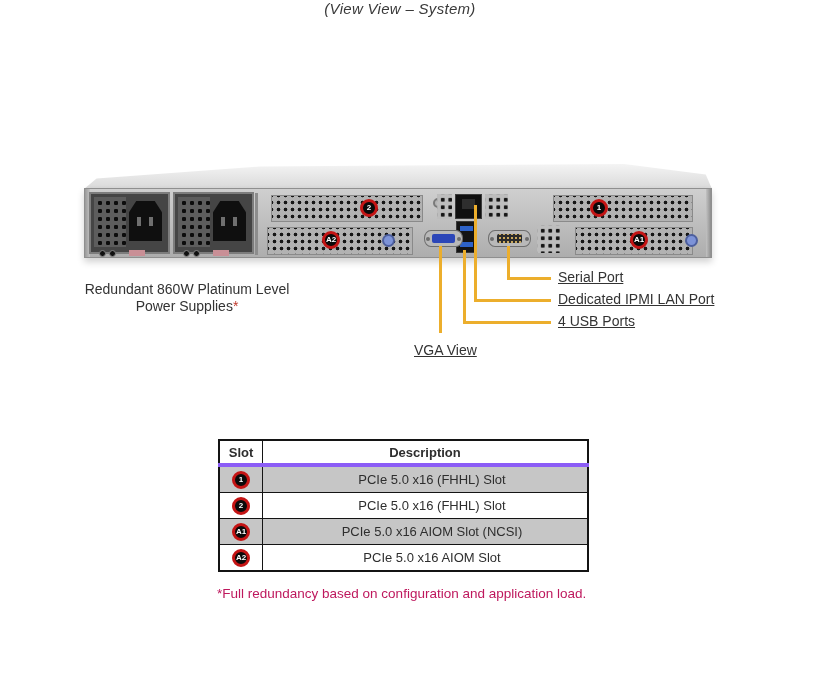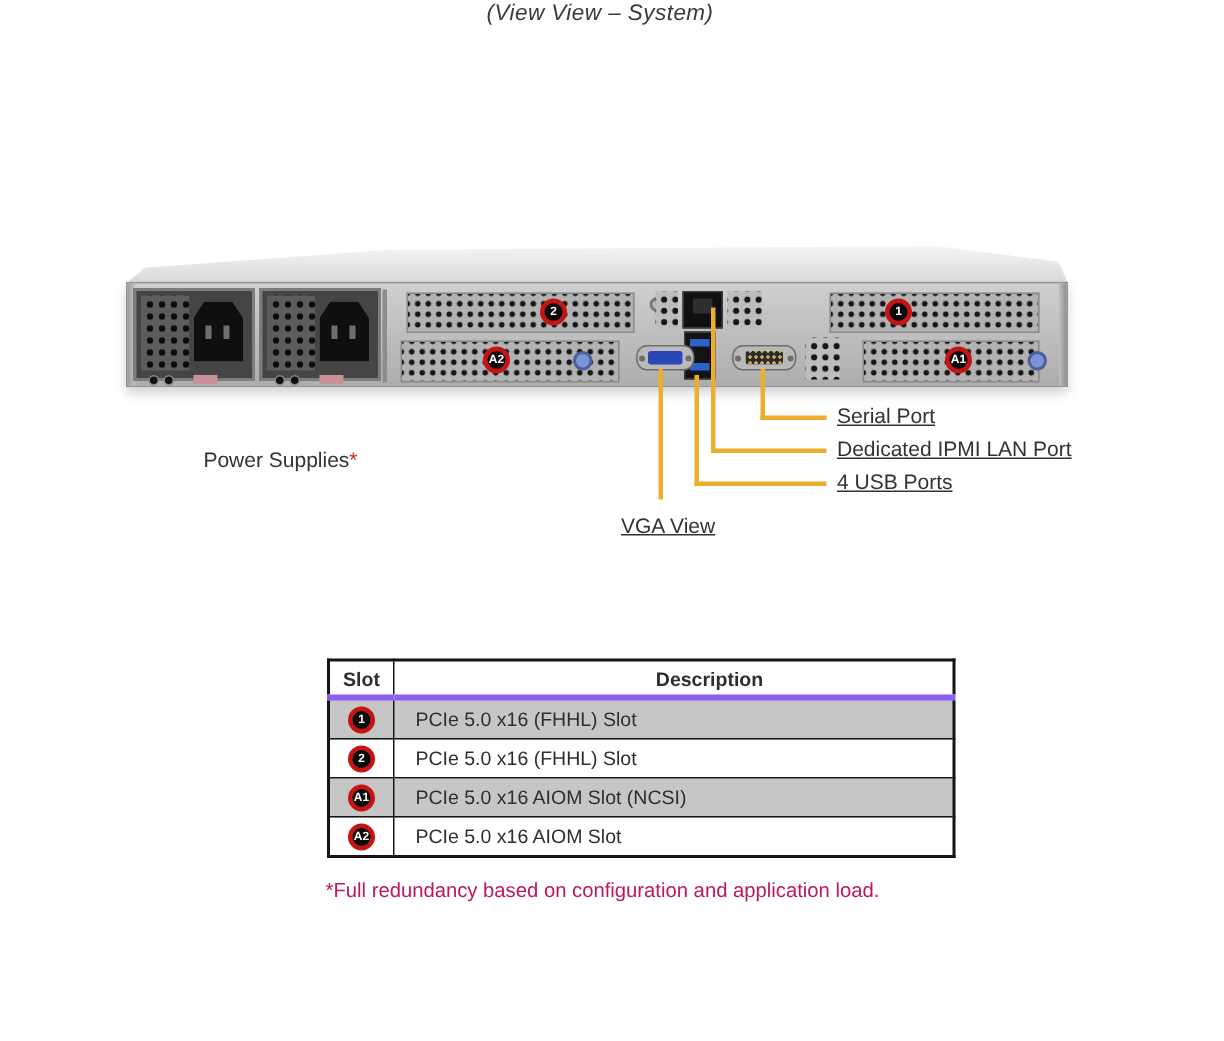--- a/index.html
+++ b/index.html
@@ -136,22 +136,22 @@
     border:2px solid #141414;
     background:#ffffff;
   }
   .slot-table th, .slot-table td {
     border:1px solid #141414;
     font-size:13px;
     padding:0;
   }
   .slot-table th { font-weight:bold; height:22px; }
   .slot-table th.col-slot { width:42px; }
-  .slot-table th.col-desc { width:324px;padding-left:48px; }
-  .slot-table td { height:25px; }
+  .slot-table th.col-desc { width:324px; }
+  .slot-table td { height:25px;text-align:center; }
   .slot-table td.slot-cell { text-align:center; vertical-align:middle; }
   .slot-table td.desc-cell { padding-left:14px; vertical-align:middle; }
   .slot-table thead th { border-bottom:4px solid #8b5cf6; }
   tr.shaded { background:#c6c6c6; }
 
   
   .footnote { left:217px; top:586px; font-size:13.5px; color:#be185d; }
 </style>
 </head>
 <body>
@@ -226,21 +226,21 @@
 
 <div class="abs cline" style="left:439px; top:246px; width:3px; height:87px;"></div>
 <div class="abs cline" style="left:463px; top:250px; width:3px; height:74px;"></div>
 <div class="abs cline" style="left:463px; top:321px; width:88px; height:3px;"></div>
 <div class="abs cline" style="left:474px; top:205px; width:3px; height:97px;"></div>
 <div class="abs cline" style="left:474px; top:299px; width:77px; height:3px;"></div>
 <div class="abs cline" style="left:507px; top:246px; width:3px; height:34px;"></div>
 <div class="abs cline" style="left:507px; top:277px; width:44px; height:3px;"></div>
 
 <div class="abs psu-label">
-  <br>
+  <span>Redundant 860W Platinum Level</span><br>
   <span>Power Supplies</span><span class="red-mark">*</span>
 </div>
 <div class="abs clabel" style="left:558px; top:269px;">Serial Port</div>
 <div class="abs clabel" style="left:558px; top:291px;">Dedicated IPMI LAN Port</div>
 <div class="abs clabel" style="left:558px; top:313px;">4 USB Ports</div>
 <div class="abs clabel" style="left:414px; top:342px;">VGA View</div>
 
 <div class="abs slot-table-wrap">
   <table class="slot-table">
     <thead>

